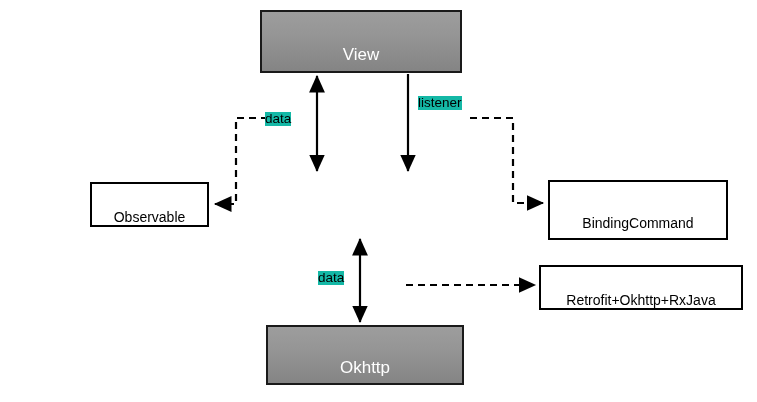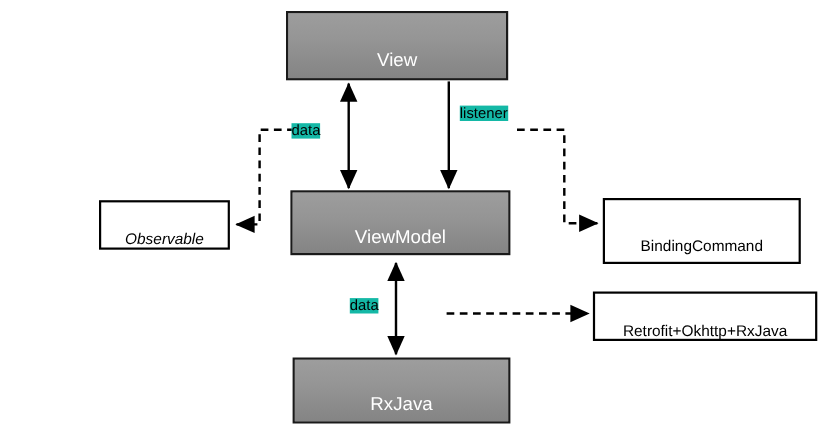--- a/index.html
+++ b/index.html
@@ -86,29 +86,26 @@
 
     <line x1="360" y1="239" x2="360" y2="322" stroke="#000000" stroke-width="2.2" marker-start="url(#arrowStart)" marker-end="url(#arrowEnd)"></line>
 
     <line x1="406" y1="285" x2="535" y2="285" stroke="#000000" stroke-width="2.2" stroke-dasharray="7,5" marker-end="url(#arrowEnd)"></line>
   </svg>
 
   <div class="node node-filled" style="left:260px; top:10px; width:202px; height:63px;">
     <span class="node-label">View</span>
   </div>
 
-  <div class="node node-filled" style="left:264px; top:173px; width:200px; height:59px;">
-    <span class="node-label">ViewModel</span>
+
+  <div class="node node-filled" style="left:266px; top:325px; width:198px; height:60px;">
+    <span class="node-label">Okhttp</span>
   </div>
 
-  <div class="node node-filled" style="left:266px; top:325px; width:198px; height:60px;">
-    <span class="node-label">RxJava</span>
-  </div>
-
-  <div class="node node-plain" style="left:90px; top:182px; width:119px; height:45px;font-style:italic;">
+  <div class="node node-plain" style="left:90px; top:182px; width:119px; height:45px;">
     <span class="node-label">Observable</span>
   </div>
 
   <div class="node node-plain" style="left:548px; top:180px; width:180px; height:60px;">
     <span class="node-label">BindingCommand</span>
   </div>
 
   <div class="node node-plain" style="left:539px; top:265px; width:204px; height:45px;justify-content:center;">
     <span class="node-label">Retrofit+Okhttp+RxJava</span>
   </div>

